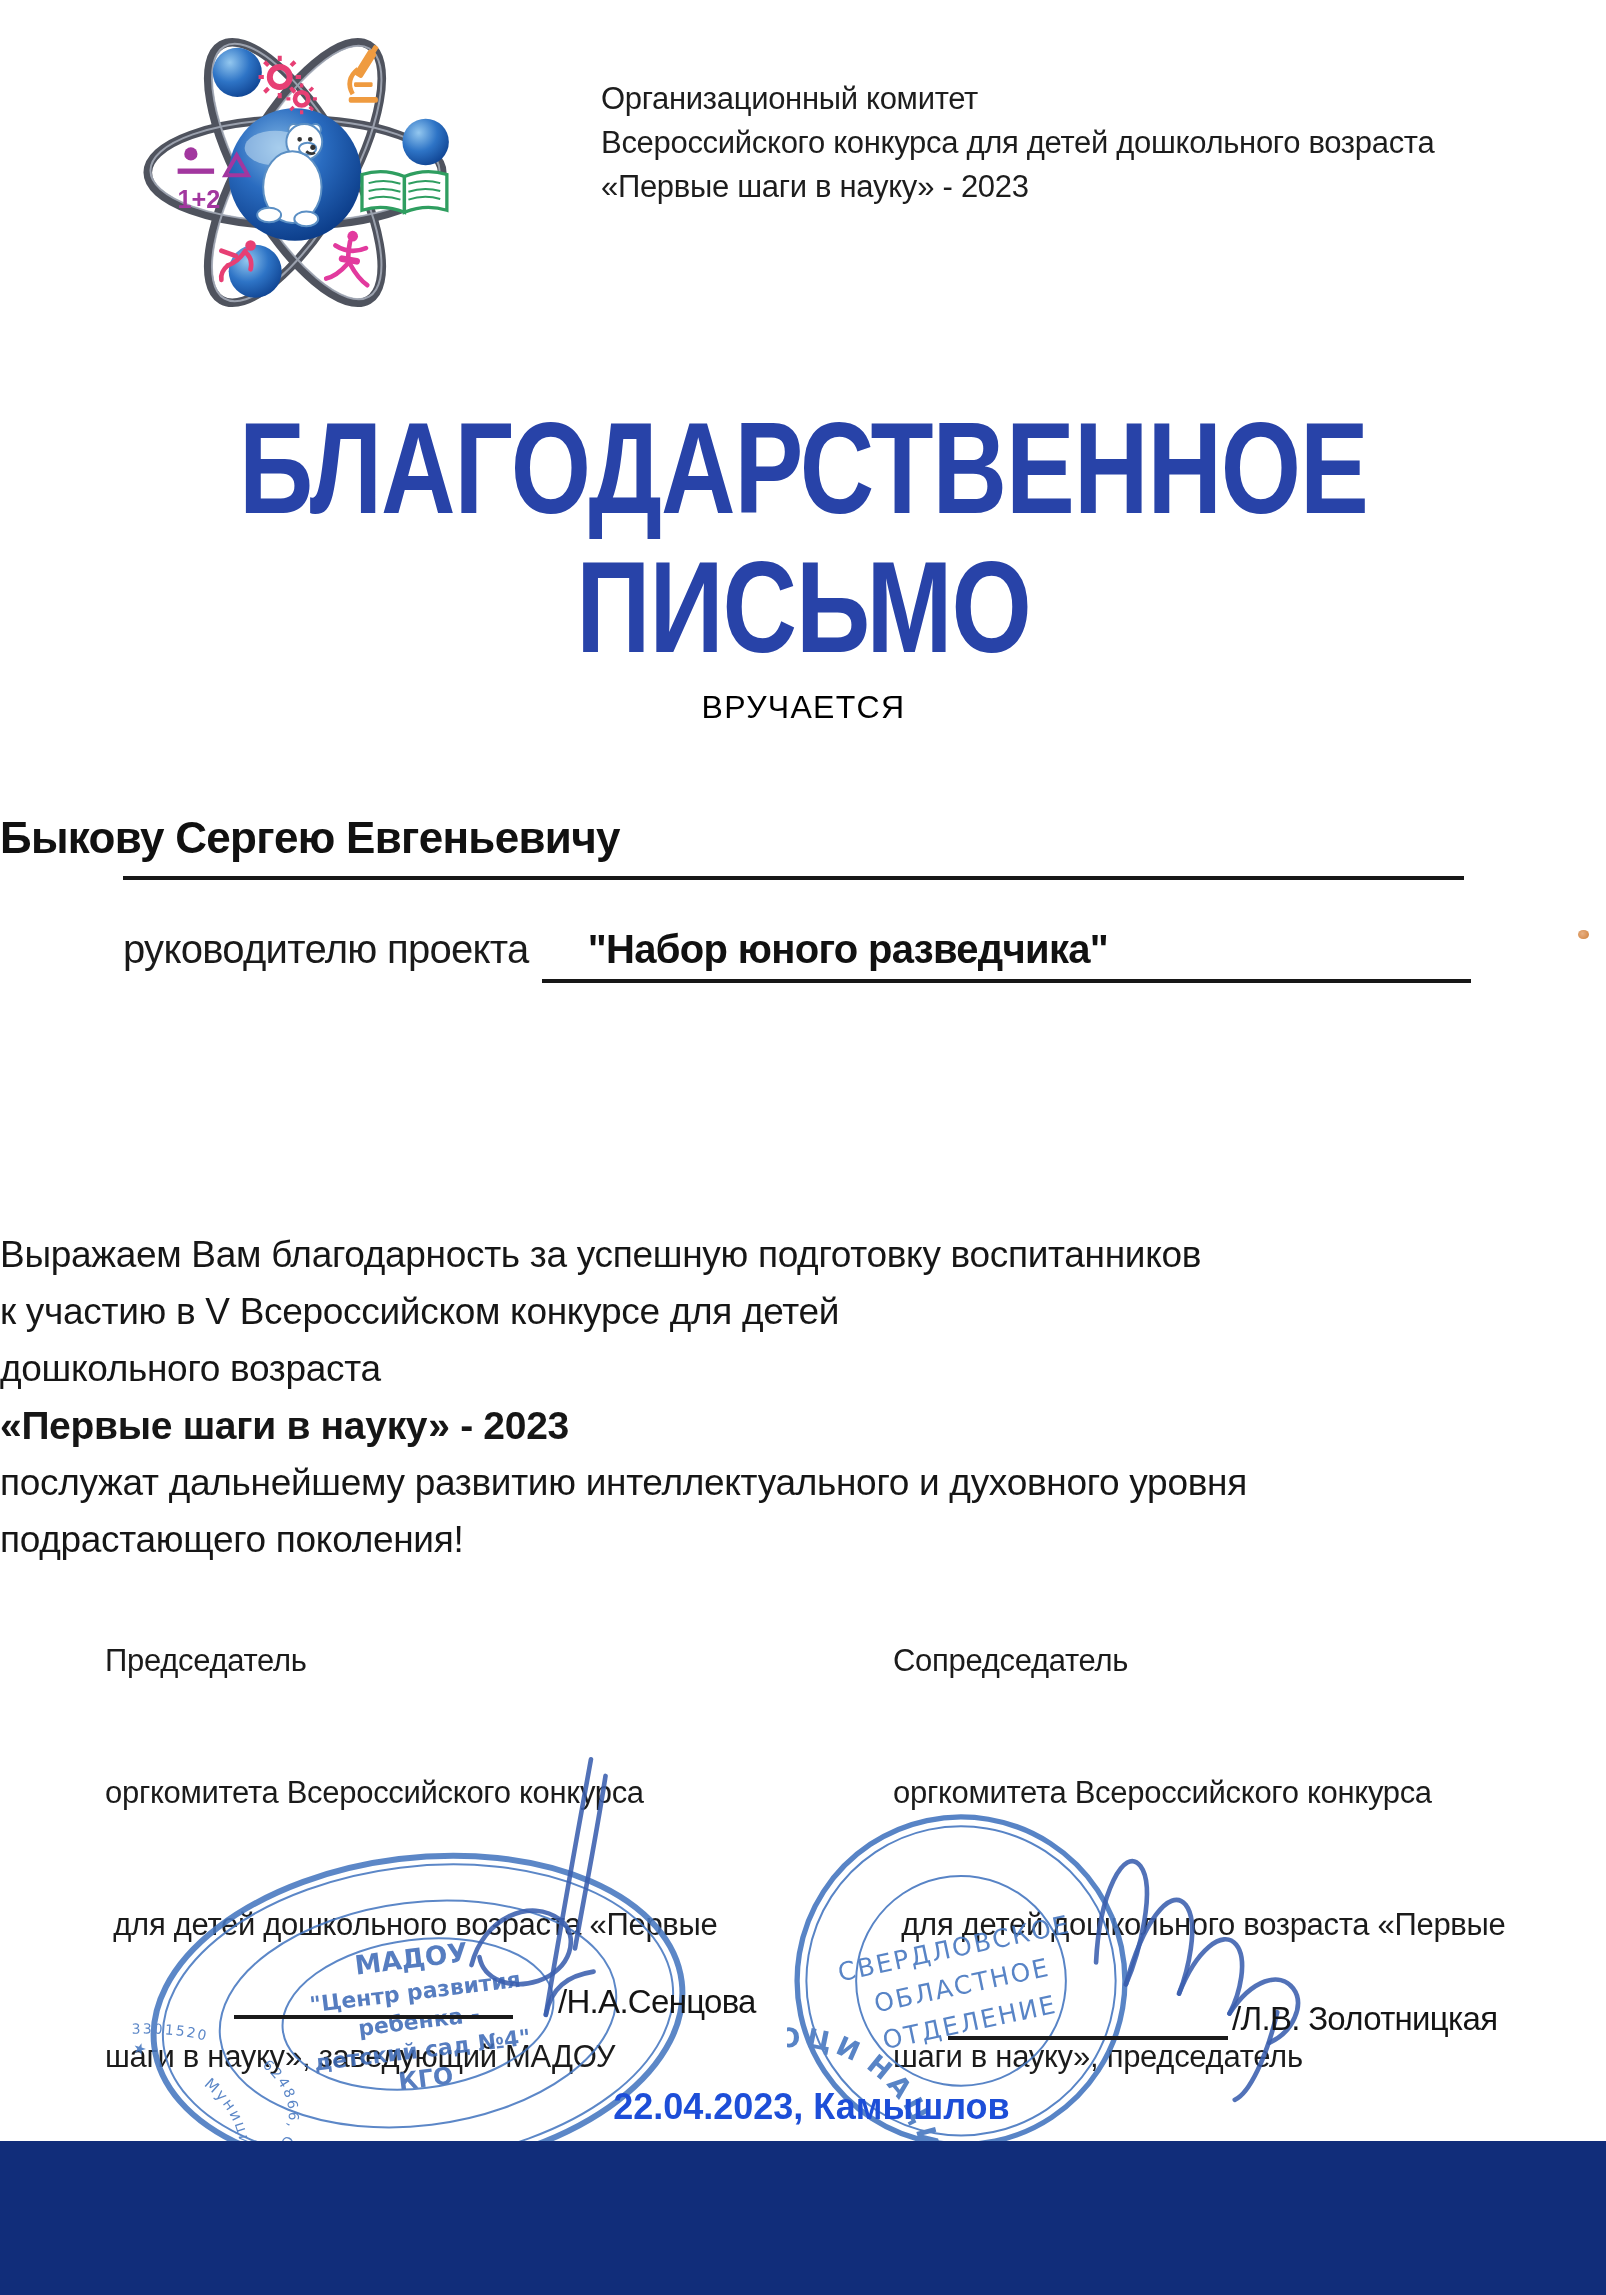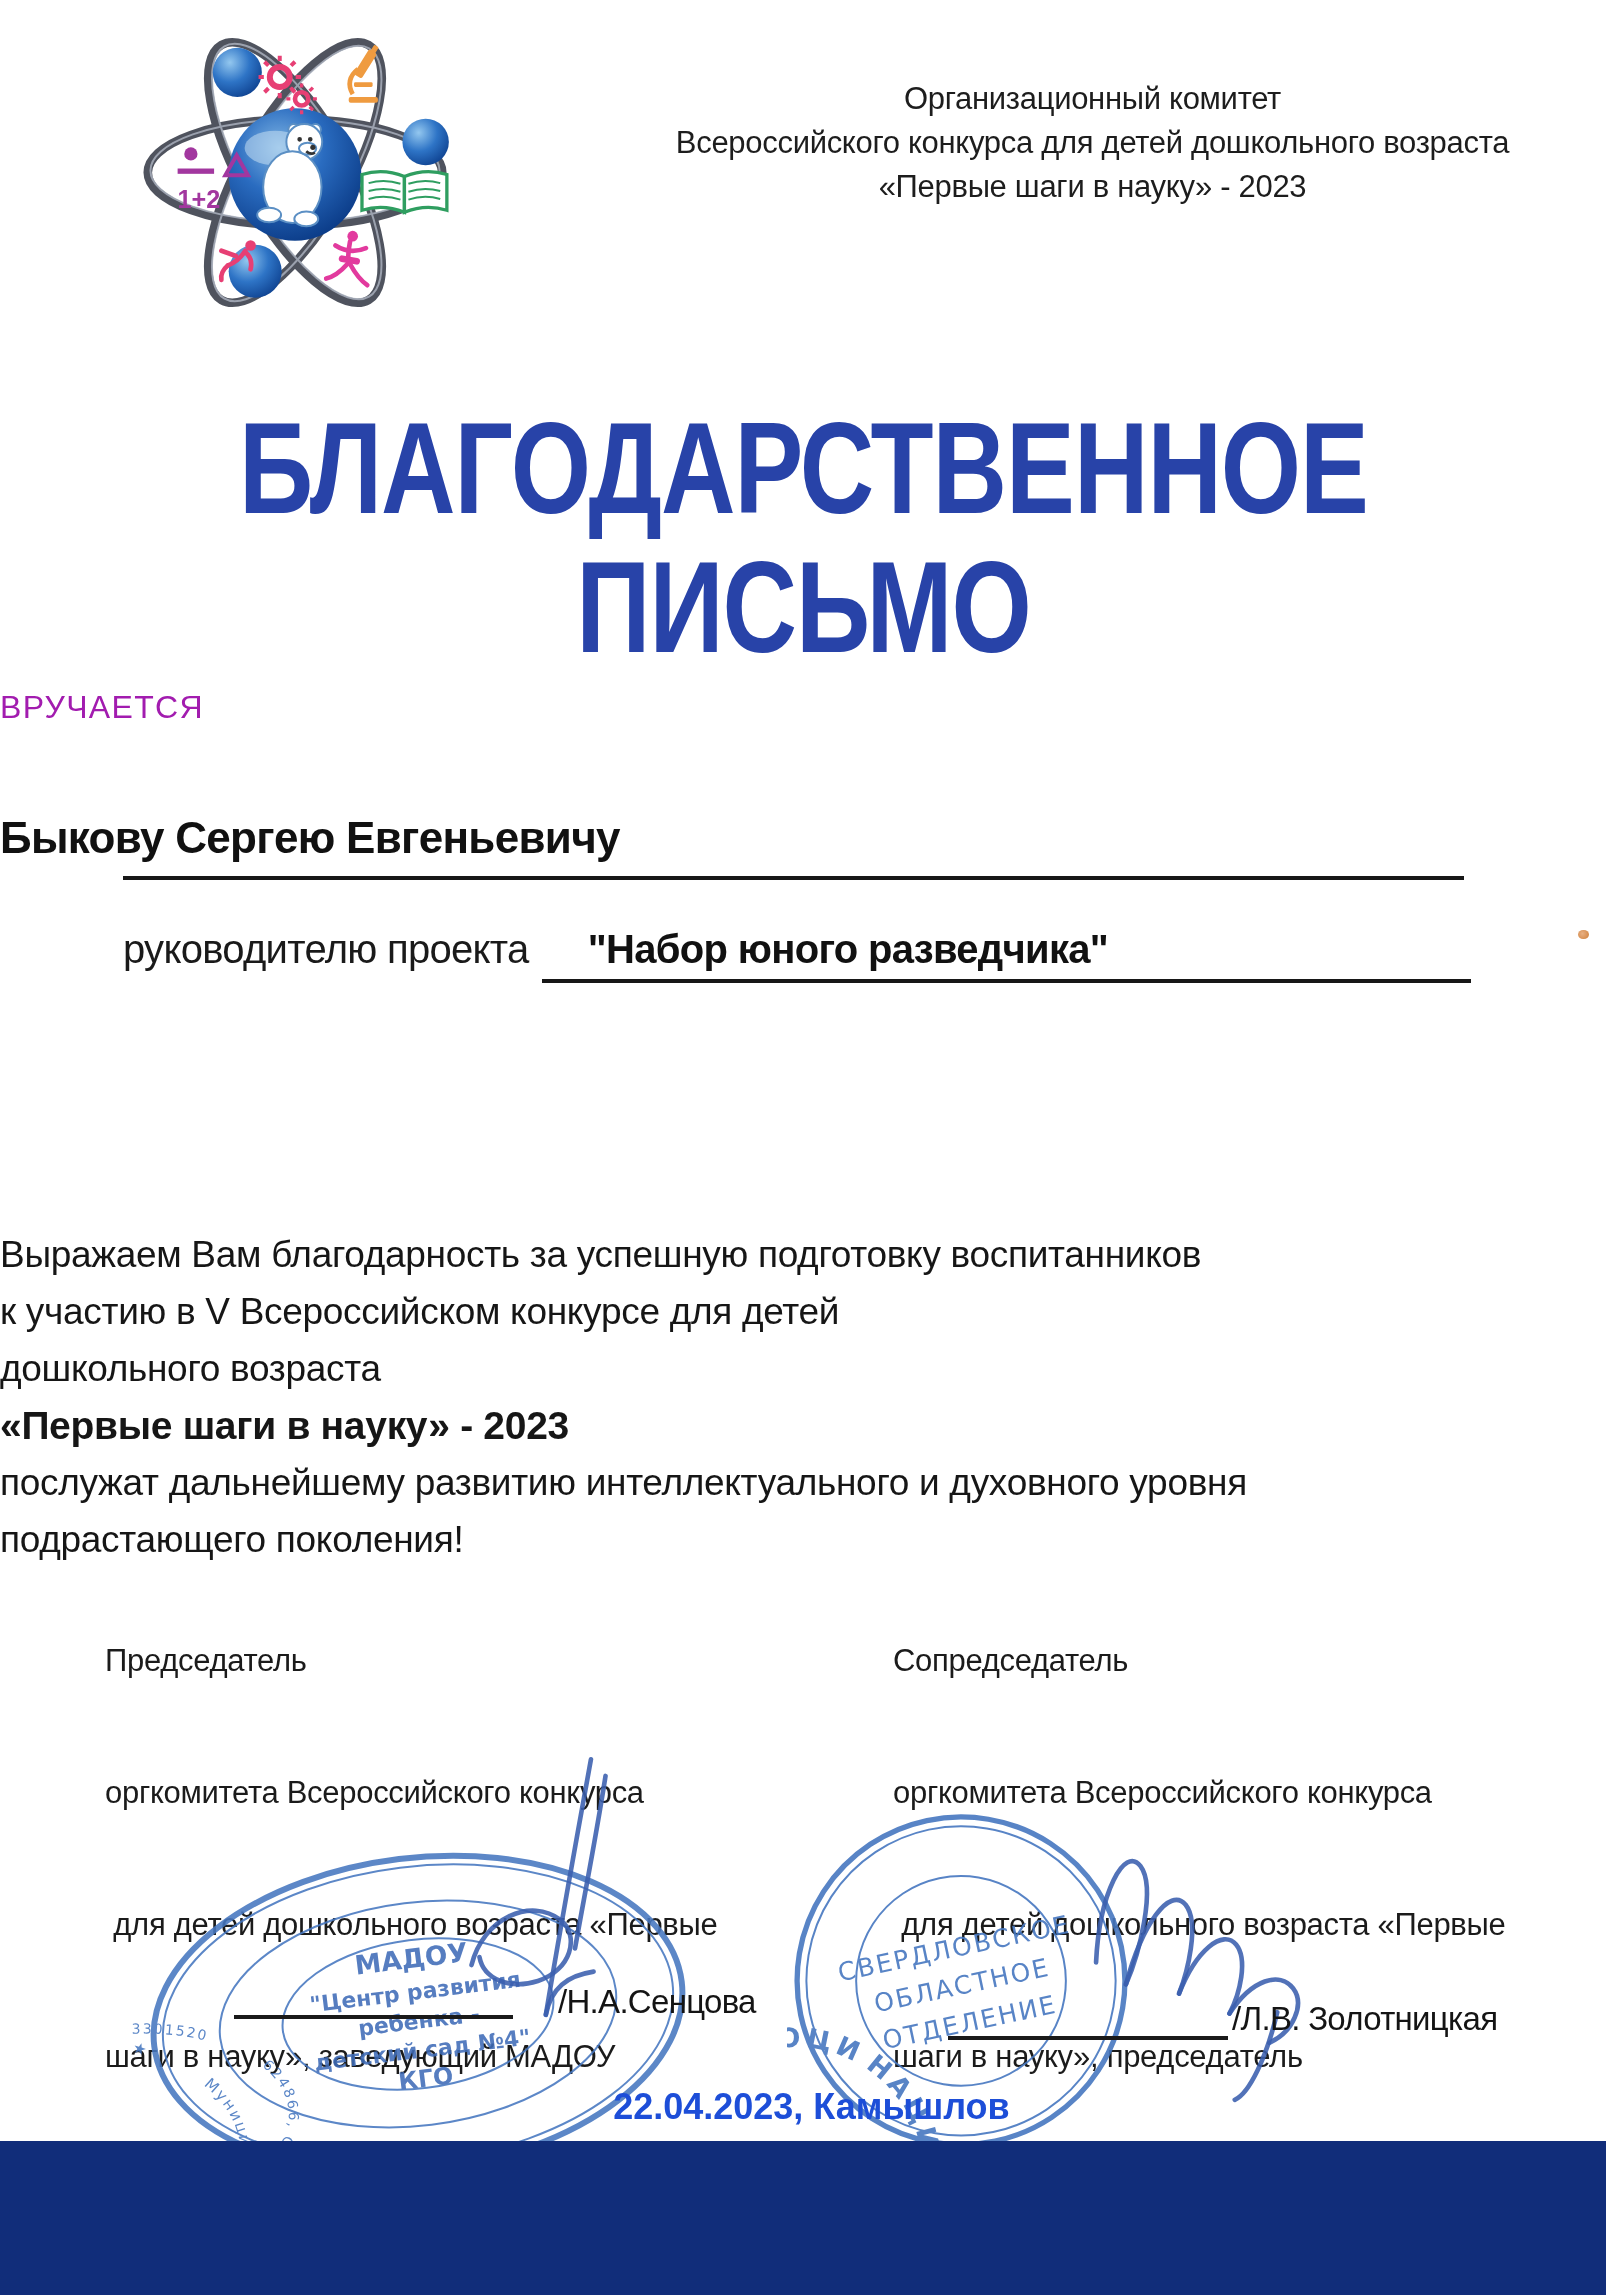--- a/index.html
+++ b/index.html
@@ -11,37 +11,36 @@
     font-family:"Liberation Sans", sans-serif;
     color:#161616;
   }
   .abs{position:absolute;}
 
   
   .org-header{
     left:601px;top:77px;width:983px;
     font-size:31px;line-height:44px;color:#1d1d1d;
     letter-spacing:-0.3px;
-    text-align:center;
   }
 
   
   .title-line{
     left:0;width:100%;text-align:center;
     font-weight:700;color:#2843A8;
     font-size:129px;line-height:133px;letter-spacing:-1.3px;
     transform:scaleX(0.80);transform-origin:center;
     white-space:nowrap;
   }
   .title-1{top:402px;}
   .title-2{top:541px;}
 
   .presented{
-    left:0;top:689px;width:100%;
-    font-size:32px;letter-spacing:1.3px;color:#a21caf;
+    left:0;top:689px;width:100%;text-align:center;
+    font-size:32px;letter-spacing:1.3px;color:#000000;
   }
 
   .recipient-name{
     left:0;top:813px;width:100%;
     font-size:44px;font-weight:700;color:#111;
     letter-spacing:-0.7px;
   }
   .name-underline{
     left:123px;top:876px;width:1341px;height:0;
     border-top:4px solid #171717;

